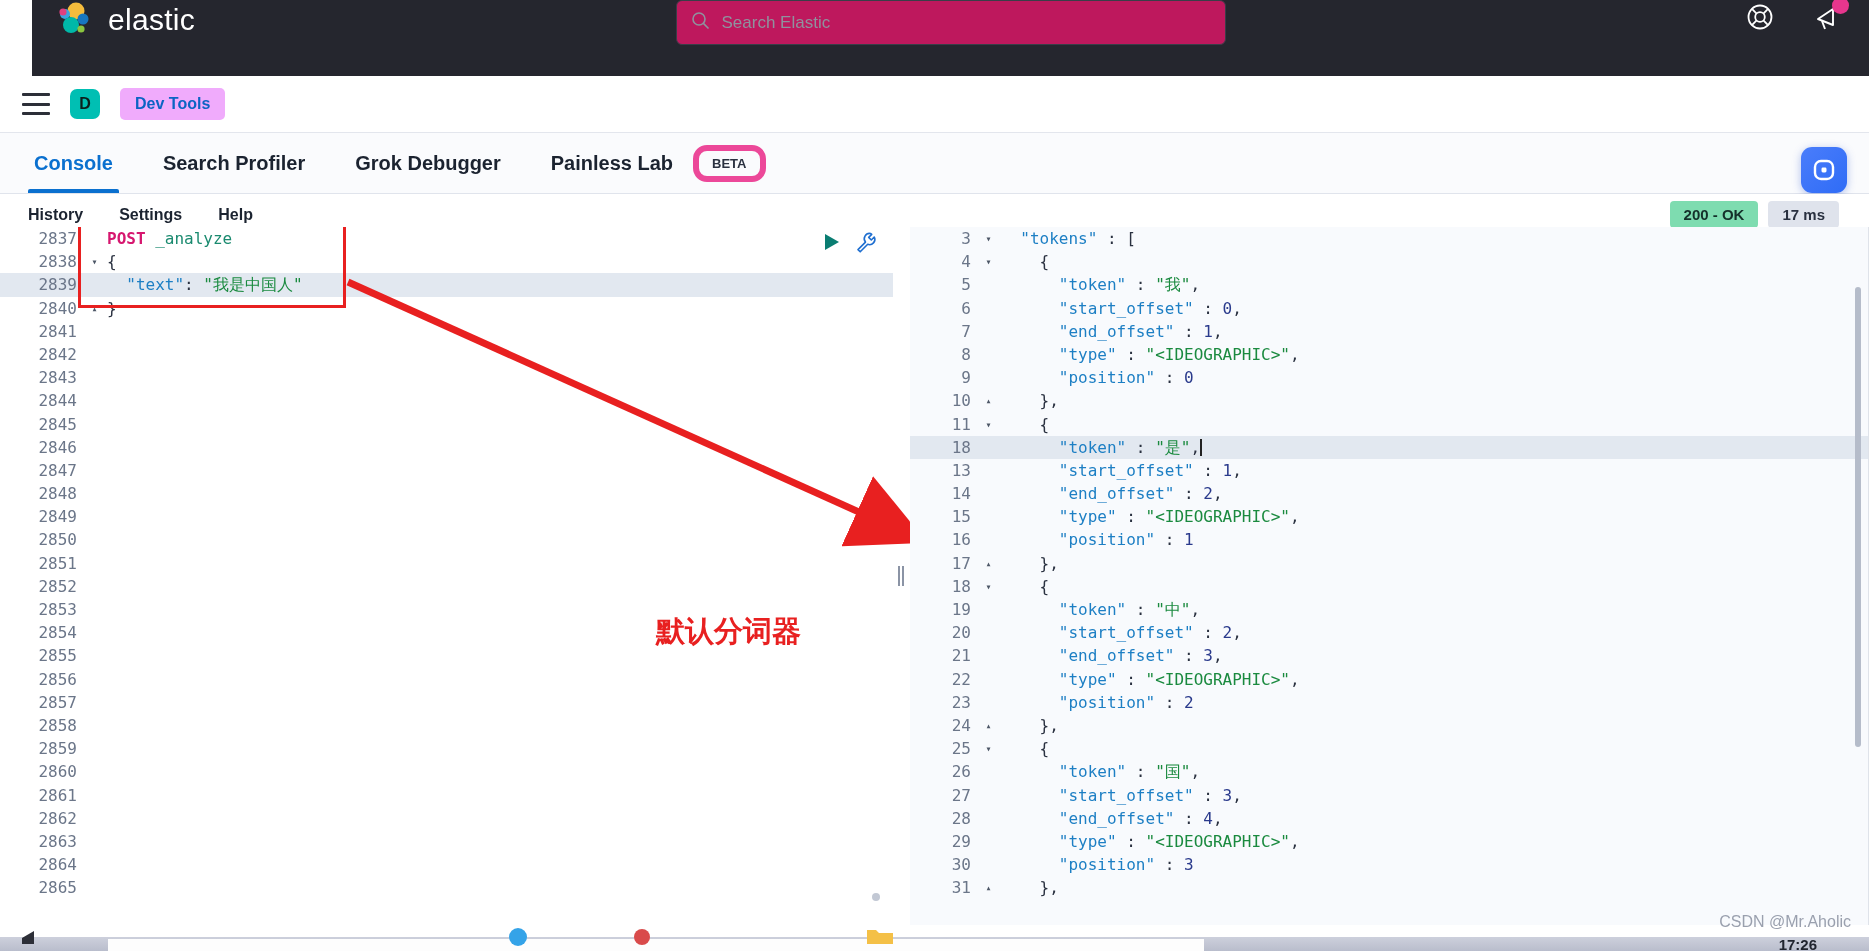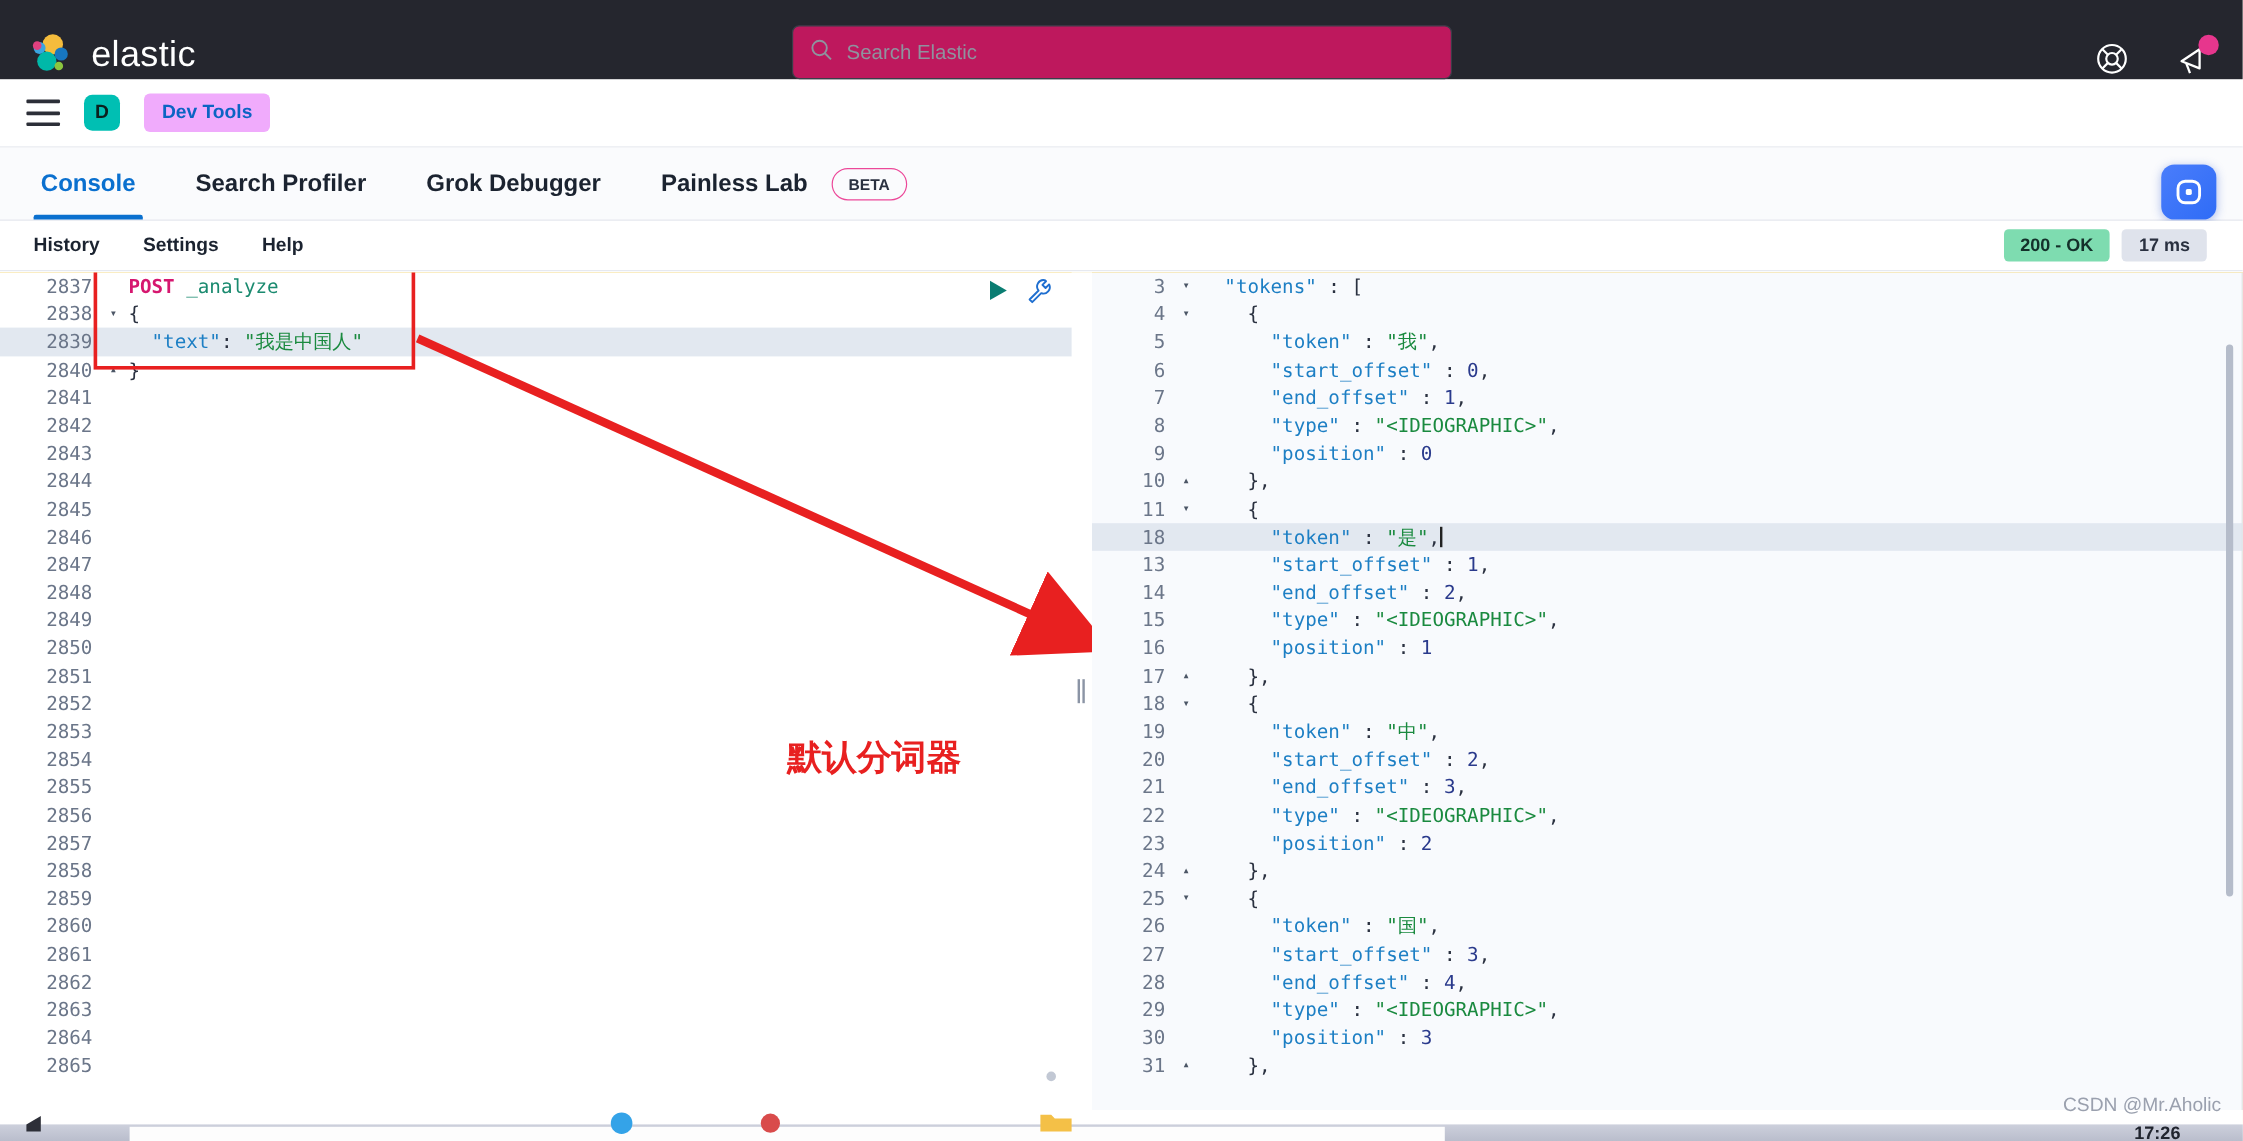--- a/index.html
+++ b/index.html
@@ -5,23 +5,24 @@
   * { margin:0; padding:0; box-sizing:border-box; }
   html, body {
     width:1869px; height:951px;
     overflow:hidden;
     font-family:"Liberation Sans", sans-serif;
     background:#fff;
   }
 
   
   .top-header {
-    height:66px; background:#25262e;
-    display:flex; align-items:flex-end;
+    height:76px; background:#25262e;
+    display:flex; align-items:flex-start;
     position:relative;
+    margin-left:32px;
   }
   .brand { display:flex; align-items:center; gap:14px; margin-left:22px; }
   .brand-logo { width:40px; height:40px; position:relative; }
   .brand-name { color:#fff; font-size:30px; letter-spacing:.3px; font-weight:400; }
 
   .search-wrap {
     position:absolute; left:50%; transform:translateX(-50%);
     width:550px; height:45px;
   }
   .search-box {
@@ -75,21 +76,21 @@
     font-size:20px; font-weight:700; color:#1b2330;
     padding:0 22px; height:100%; display:flex; align-items:center;
     cursor:pointer; position:relative;
   }
   .tab.active { color:#0a70cf; }
   .tab.active::after {
     content:""; position:absolute; left:16px; right:16px; bottom:0;
     height:4px; background:#0a70cf; border-radius:2px 2px 0 0;
   }
   .beta-badge {
-    border:1px solid #ec4899; color:#2a3140; font-size:13px; font-weight:700;
+    border:6px solid #ec4899; color:#2a3140; font-size:13px; font-weight:700;
     padding:5px 13px; border-radius:14px; margin-left:-8px;
   }
   .chat-widget {
     position:absolute; right:22px; top:14px;
     width:46px; height:46px; border-radius:11px;
     background:linear-gradient(135deg,#4a7dfb,#2f6cf6);
     display:flex; align-items:center; justify-content:center; cursor:pointer;
     box-shadow:0 2px 8px rgba(40,80,200,.35);
   }
 
@@ -109,21 +110,21 @@
     padding:5px 14px; border-radius:4px;
   }
   .badge-ms {
     background:#dfe3ec; color:#2a3140; font-size:15px; font-weight:700;
     padding:5px 14px; border-radius:4px;
   }
 
   
   .editor-area {
     position:absolute; top:227px; left:0; right:0; bottom:26px;
-    display:flex; background:#eab308;
+    display:flex; background:#bef264;
   }
   .pane { position:relative; overflow:hidden; }
   .pane-left { width:910px; background:#fff; border-right:none; }
   .pane-right { flex:1; background:#f8fafd; }
 
   .code-rows { position:absolute; top:0; left:0; right:0; }
   .code-row {
     display:flex; height:23.2px; align-items:center;
     font-family:"DejaVu Sans Mono", monospace; font-size:16px; line-height:23.2px;
   }

